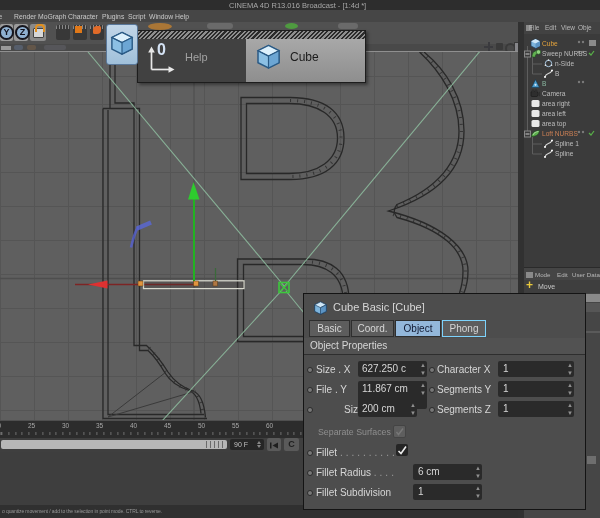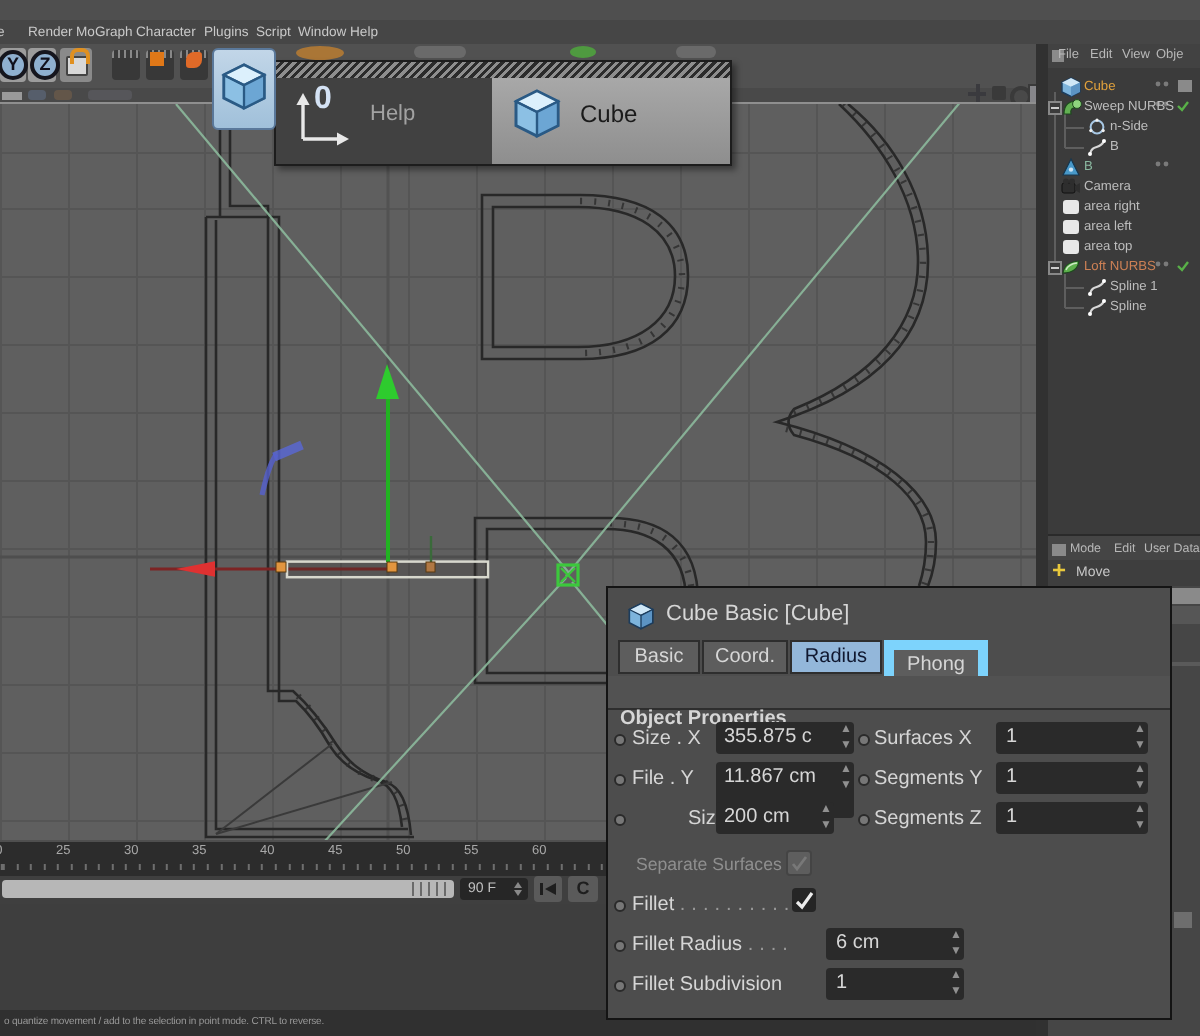--- a/index.html
+++ b/index.html
@@ -21,20 +21,23 @@
   #scrub{left:0;top:438px;width:518px;height:14px;background:#3f3f3f;}
   #mats{left:0;top:452px;width:518px;height:53px;background:#3e3e3e;}
   #status{left:0;top:505px;width:600px;height:13px;background:#303030;}
   
   #rdivider{left:518px;top:22px;width:6px;height:496px;background:#313131;}
   #rpanel{left:524px;top:22px;width:76px;height:496px;background:#3b3b3b;}
 </style>
 </head>
 <body>
 <div id="app">
+  <div id="titlebar" class="abs">
+      <span style="position:absolute;left:229px;">CINEMA 4D R13.016 Broadcast - [1:4d *]</span>
+    </div>
   <div id="menubar" class="abs">
     <span class="abs" style="left:-3px;">le</span>
     <span class="abs" style="left:14px;">Render</span>
     <span class="abs" style="left:38px;">MoGraph</span>
     <span class="abs" style="left:68px;">Character</span>
     <span class="abs" style="left:102px;">Plugins</span>
     <span class="abs" style="left:128px;">Script</span>
     <span class="abs" style="left:149px;">Window</span>
     <span class="abs" style="left:175px;">Help</span>
   </div>
@@ -361,34 +364,34 @@
     <svg class="abs" style="left:9px;top:7px;" width="15" height="15" viewBox="0 0 18 18">
       <polygon points="9,1 16,4.5 16,12.5 9,16 2,12.5 2,4.5" fill="#7db4dc" stroke="#1c3c5c" stroke-width="1"></polygon>
       <polygon points="2,4.5 9,8 16,4.5 9,1" fill="#cfe7f7" stroke="#1c3c5c" stroke-width="0.8"></polygon>
       <polygon points="9,8 9,16 16,12.5 16,4.5" fill="#5c94c4" stroke="#1c3c5c" stroke-width="0.8"></polygon>
     </svg>
     <span class="abs" style="left:29px;top:7px;font-size:11px;">Cube Basic [Cube]</span>
 
     <div class="abs" style="left:5px;top:26px;height:16px;font-size:10px;">
       <span class="abs" style="left:0;width:39px;height:15px;background:#5d5d5d;border:1px solid #2e2e2e;text-align:center;line-height:15px;">Basic</span>
       <span class="abs" style="left:42px;width:41px;height:15px;background:#5d5d5d;border:1px solid #2e2e2e;text-align:center;line-height:15px;">Coord.</span>
-      <span class="abs" style="left:86px;width:44px;height:15px;background:#93b7da;border:1px solid #2e2e2e;text-align:center;line-height:15px;color:#101830;">Radius</span>
-      <span class="abs" style="left:133px;width:42px;height:15px;background:#5d5d5d;border:5px solid #7dd3fc;text-align:center;line-height:15px;">Phong</span>
+      <span class="abs" style="left:86px;width:44px;height:15px;background:#93b7da;border:1px solid #2e2e2e;text-align:center;line-height:15px;color:#101830;">Object</span>
+      <span class="abs" style="left:133px;width:42px;height:15px;background:#5d5d5d;border:1px solid #7dd3fc;text-align:center;line-height:15px;">Phong</span>
     </div>
     <div class="abs" style="left:0;top:44px;width:281px;height:16px;background:#525252;border-bottom:1px solid #2e2e2e;">
-      <span class="abs" style="left:6px;top:16px;font-size:10px;font-weight:bold;">Object Properties</span>
+      <span class="abs" style="left:6px;top:2px;font-size:10px;font-weight:normal;">Object Properties</span>
     </div>
 
     <div class="abs" style="left:0;top:66px;width:281px;font-size:10px;">
 
       <span class="abs" style="left:3px;top:7px;width:4px;height:4px;border:1px solid #2a2a2a;background:#777;border-radius:50%;"></span>
       <span class="abs" style="left:12px;top:4px;">Size . X</span>
-      <div class="abs" style="left:54px;top:1px;width:69px;height:16px;background:#2a2a2a;border-radius:2px;line-height:16px;"><span style="margin-left:4px;">355.875 c</span><span class="abs" style="right:1px;top:0;color:#909090;font-size:6px;line-height:8px;">▲<br>▼</span></div>
+      <div class="abs" style="left:54px;top:1px;width:69px;height:16px;background:#2a2a2a;border-radius:2px;line-height:16px;"><span style="margin-left:4px;">627.250 c</span><span class="abs" style="right:1px;top:0;color:#909090;font-size:6px;line-height:8px;">▲<br>▼</span></div>
       <span class="abs" style="left:125px;top:7px;width:4px;height:4px;border:1px solid #2a2a2a;background:#777;border-radius:50%;"></span>
-      <span class="abs" style="left:133px;top:4px;">Surfaces X</span>
+      <span class="abs" style="left:133px;top:4px;">Character X</span>
       <div class="abs" style="left:194px;top:1px;width:76px;height:16px;background:#2a2a2a;border-radius:2px;line-height:16px;"><span style="margin-left:5px;">1</span><span class="abs" style="right:1px;top:0;color:#909090;font-size:6px;line-height:8px;">▲<br>▼</span></div>
 
       <span class="abs" style="left:3px;top:27px;width:4px;height:4px;border:1px solid #2a2a2a;background:#777;border-radius:50%;"></span>
       <span class="abs" style="left:12px;top:24px;">File . Y</span>
       <div class="abs" style="left:54px;top:21px;width:69px;height:28px;background:#2a2a2a;border-radius:2px;line-height:16px;"><span style="margin-left:4px;">11.867 cm</span><span class="abs" style="right:1px;top:0;color:#909090;font-size:6px;line-height:8px;">▲<br>▼</span></div>
       <span class="abs" style="left:125px;top:27px;width:4px;height:4px;border:1px solid #2a2a2a;background:#777;border-radius:50%;"></span>
       <span class="abs" style="left:133px;top:24px;">Segments Y</span>
       <div class="abs" style="left:194px;top:21px;width:76px;height:16px;background:#2a2a2a;border-radius:2px;line-height:16px;"><span style="margin-left:5px;">1</span><span class="abs" style="right:1px;top:0;color:#909090;font-size:6px;line-height:8px;">▲<br>▼</span></div>
 
       <span class="abs" style="left:3px;top:47px;width:4px;height:4px;border:1px solid #2a2a2a;background:#777;border-radius:50%;"></span>

